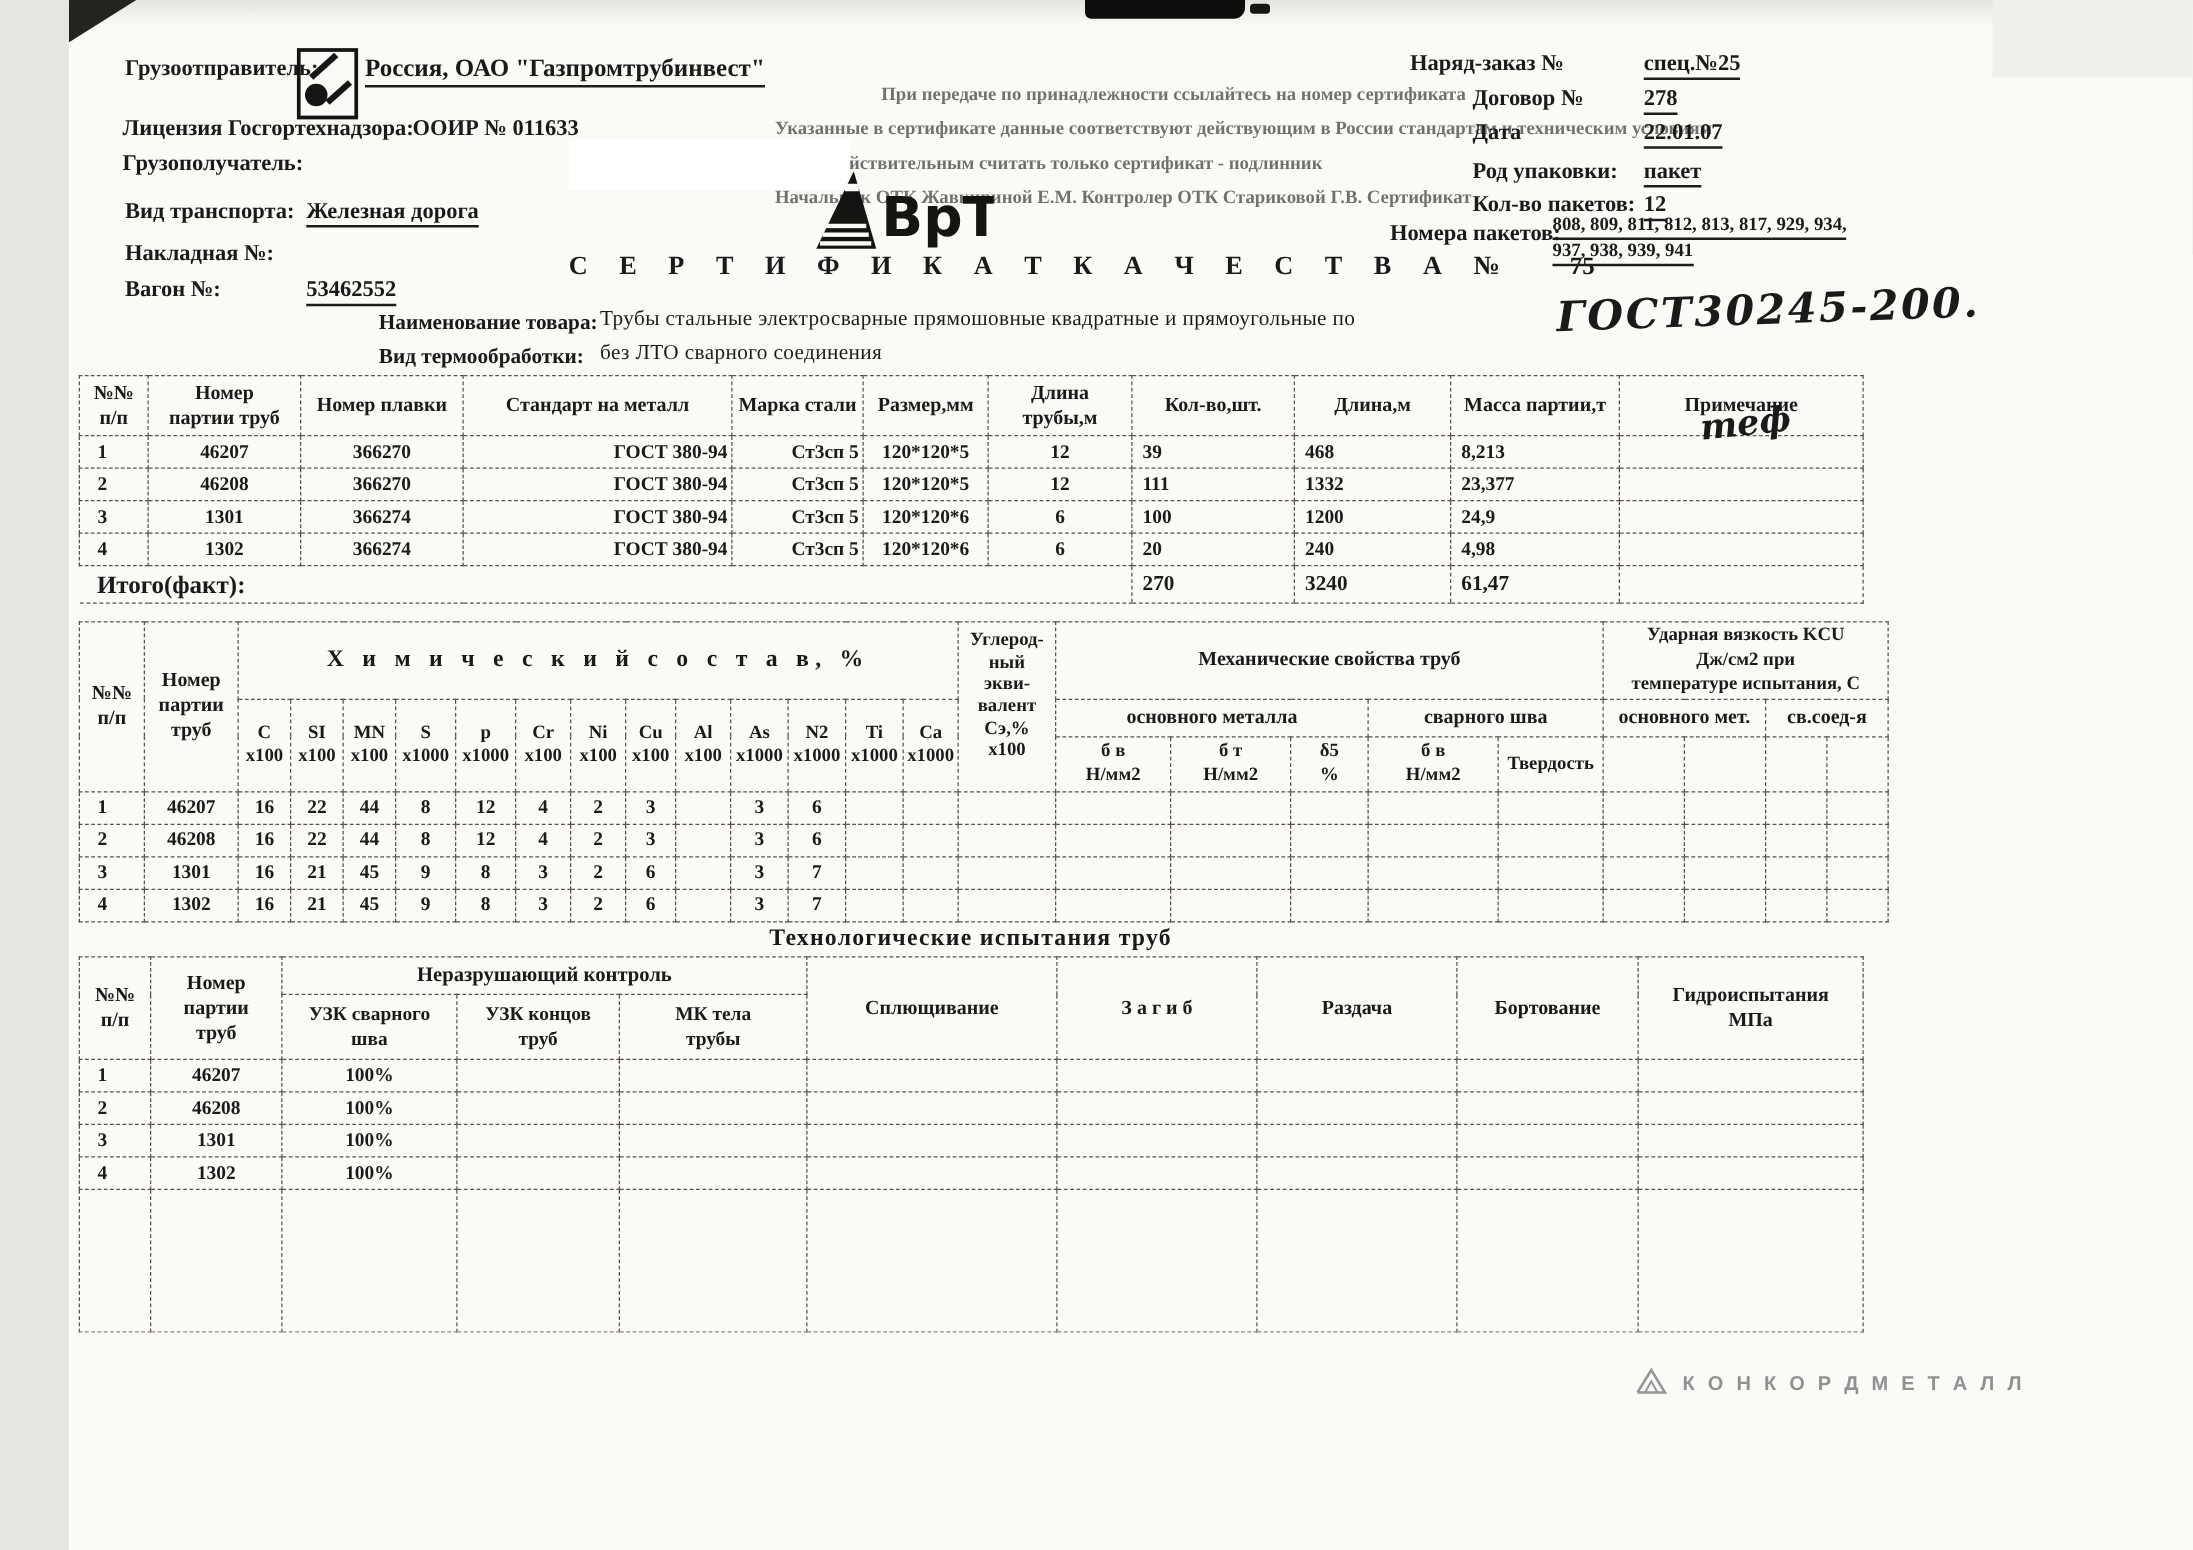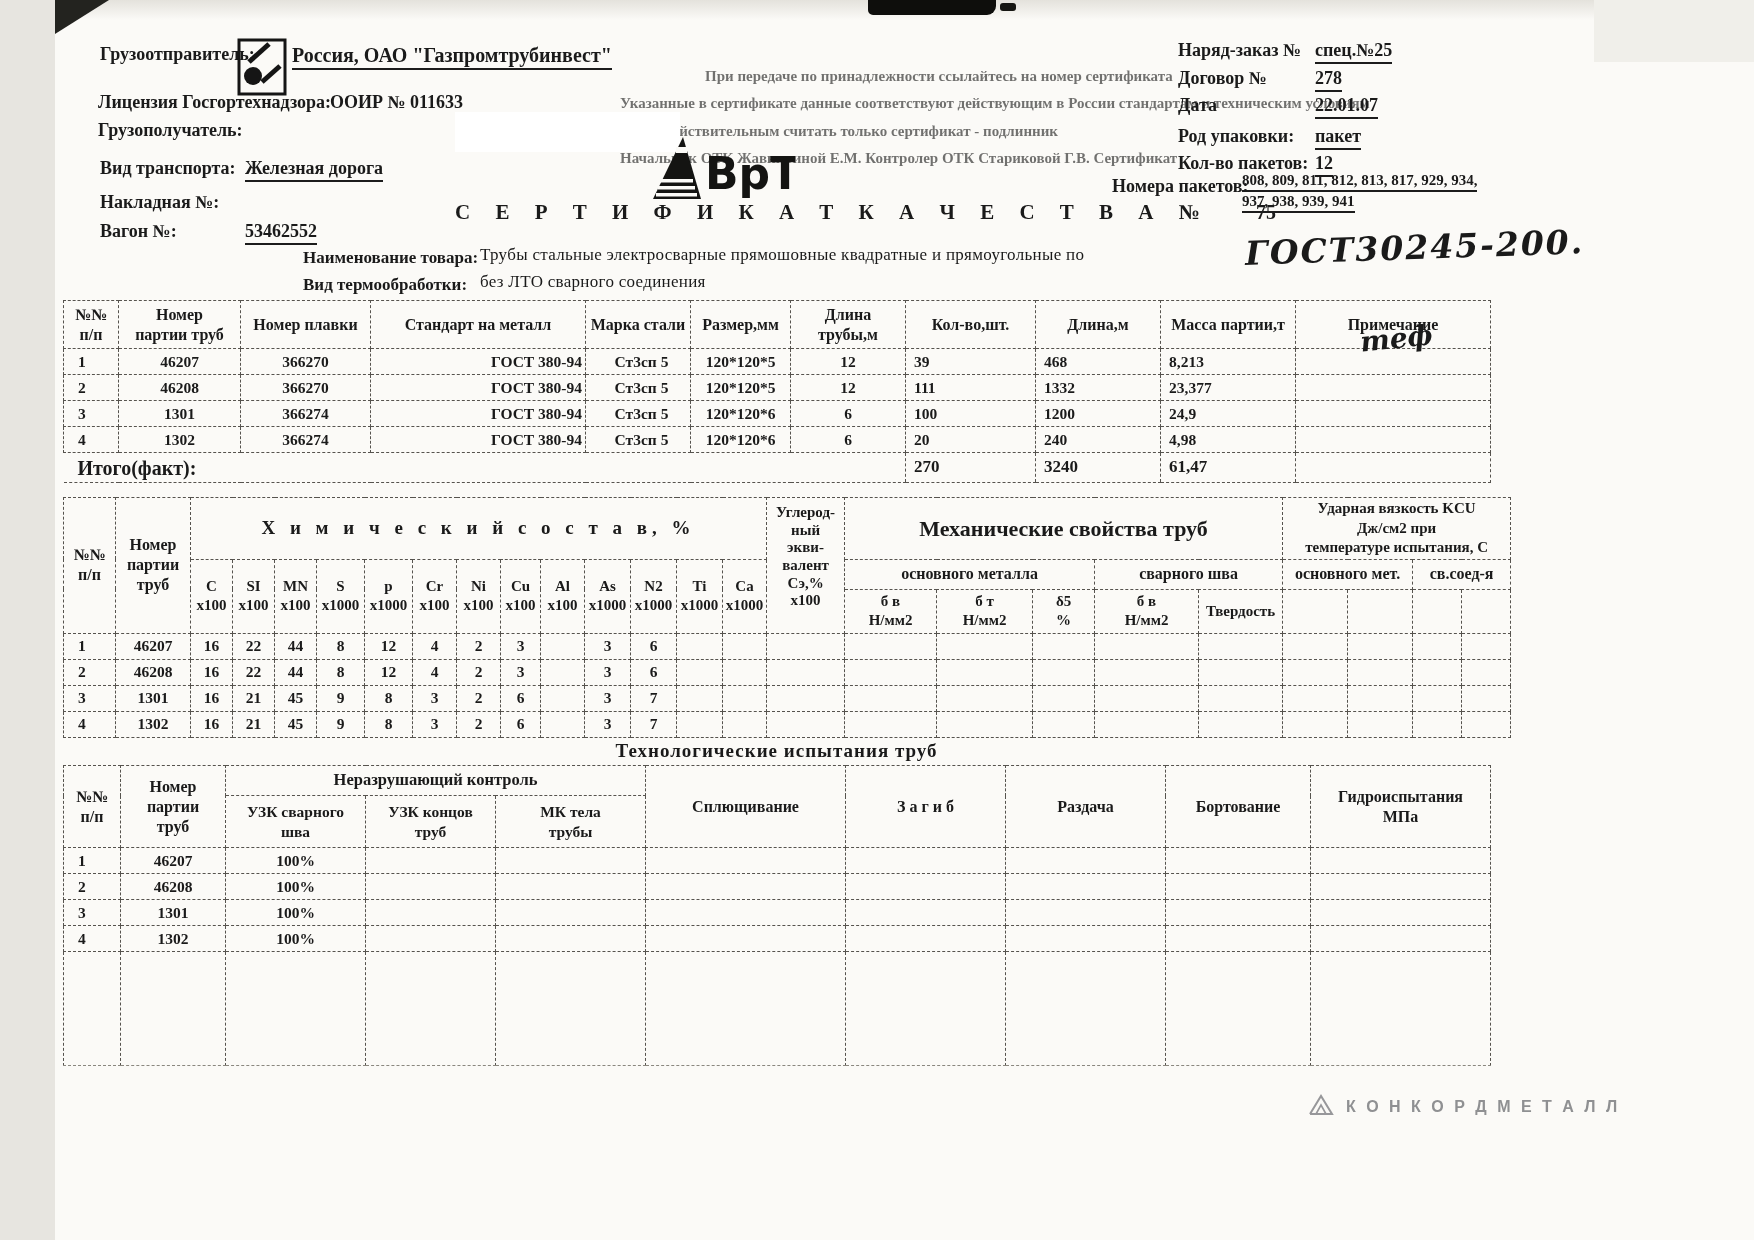--- a/index.html
+++ b/index.html
@@ -51,35 +51,35 @@
   }
   thead th { font-size:16px; text-align:center; white-space:pre-line; line-height:1.25; }
   tbody td { font-size:15.5px; line-height:1.1; white-space:nowrap; }
 
   
   #t1 { width:1427px; }
   #t1 thead th { height:48px; }
   #t1 tbody td { height:26px; text-align:center; }
   #t1 tbody td:nth-child(1){ text-align:left; padding-left:14px; }
   #t1 tbody td:nth-child(4){ text-align:right; padding-left:8px; }
-  #t1 tbody td:nth-child(5){ text-align:center; padding-left:10px; }
+  #t1 tbody td:nth-child(5){ text-align:right; padding-left:10px; }
   #t1 tbody td:nth-child(8), #t1 tbody td:nth-child(9), #t1 tbody td:nth-child(10){
     text-align:left; padding-left:8px; }
   #t1 .total-row td { border-left:none; border-right:none; height:30px; }
   #t1 .total-row td.vcell { border-left:1px dashed #56534e; text-align:left; padding-left:8px; font-size:17px; }
   #t1 .total-row td:last-child { border-right:1px dashed #56534e; }
   .t1-total-label { font-size:20px; text-align:left; padding-left:72px; }
 
   
   #t2 { width:1447px; }
   #t2 thead th { padding:1px 2px; }
   #t2 .chem-title { font-size:19px; letter-spacing:5px; height:58px; }
   #t2 .el { font-size:15px; line-height:1.3; }
   #t2 .carbon { font-size:15px; line-height:1.18; vertical-align:top; padding-top:6px; }
-  #t2 .mech-title { font-size:22px; }
+  #t2 .mech-title { font-size:16px; }
   #t2 .mech-part { font-size:16px; height:30px;margin-top:11px; }
   #t2 .mech-sub { font-size:15px; height:44px; }
   #t2 .kcu-title { font-size:15px; line-height:1.3; }
   #t2 tbody td { height:26px; text-align:center; }
   #t2 tbody td:nth-child(1){ text-align:left; padding-left:14px; }
 
   
   #t3 { width:1427px; }
   #t3 .ndt-title { font-size:16.5px; height:30px; }
   #t3 thead th { line-height:1.25; }
@@ -143,21 +143,21 @@
     <rect x="13" y="51" width="37" height="3.5" fill="#fbfaf7"></rect>
     <rect x="11" y="58" width="41" height="3.5" fill="#fbfaf7"></rect>
     <text x="60" y="54" font-family="DejaVu Sans, sans-serif" font-size="44" font-weight="800" fill="#141412">ВрТЗ</text>
   </svg>
 </span>
 <div class="abs" style="left:455px; top:200px; display:flex; gap:46px; align-items:baseline;">
   <span class="cert-title">С Е Р Т И Ф И К А Т   К А Ч Е С Т В А   №</span>
   <span class="cert-num">75</span>
 </div>
 
-<div class="abs lbl" style="left:1178px; top:40px;">Наряд-заказ  №</div>
+<div class="abs lbl" style="left:1128px; top:40px;">Наряд-заказ  №</div>
 <div class="abs val und" style="left:1315px; top:40px;">спец.№25</div>
 
 <div class="abs lbl" style="left:1178px; top:68px;">Договор  №</div>
 <div class="abs val und" style="left:1315px; top:68px;">278</div>
 
 <div class="abs lbl" style="left:1178px; top:95px;">Дата</div>
 <div class="abs val und" style="left:1315px; top:95px;">22.01.07</div>
 
 <div class="abs lbl" style="left:1178px; top:126px;">Род  упаковки:</div>
 <div class="abs val und" style="left:1315px; top:126px;">пакет</div>

